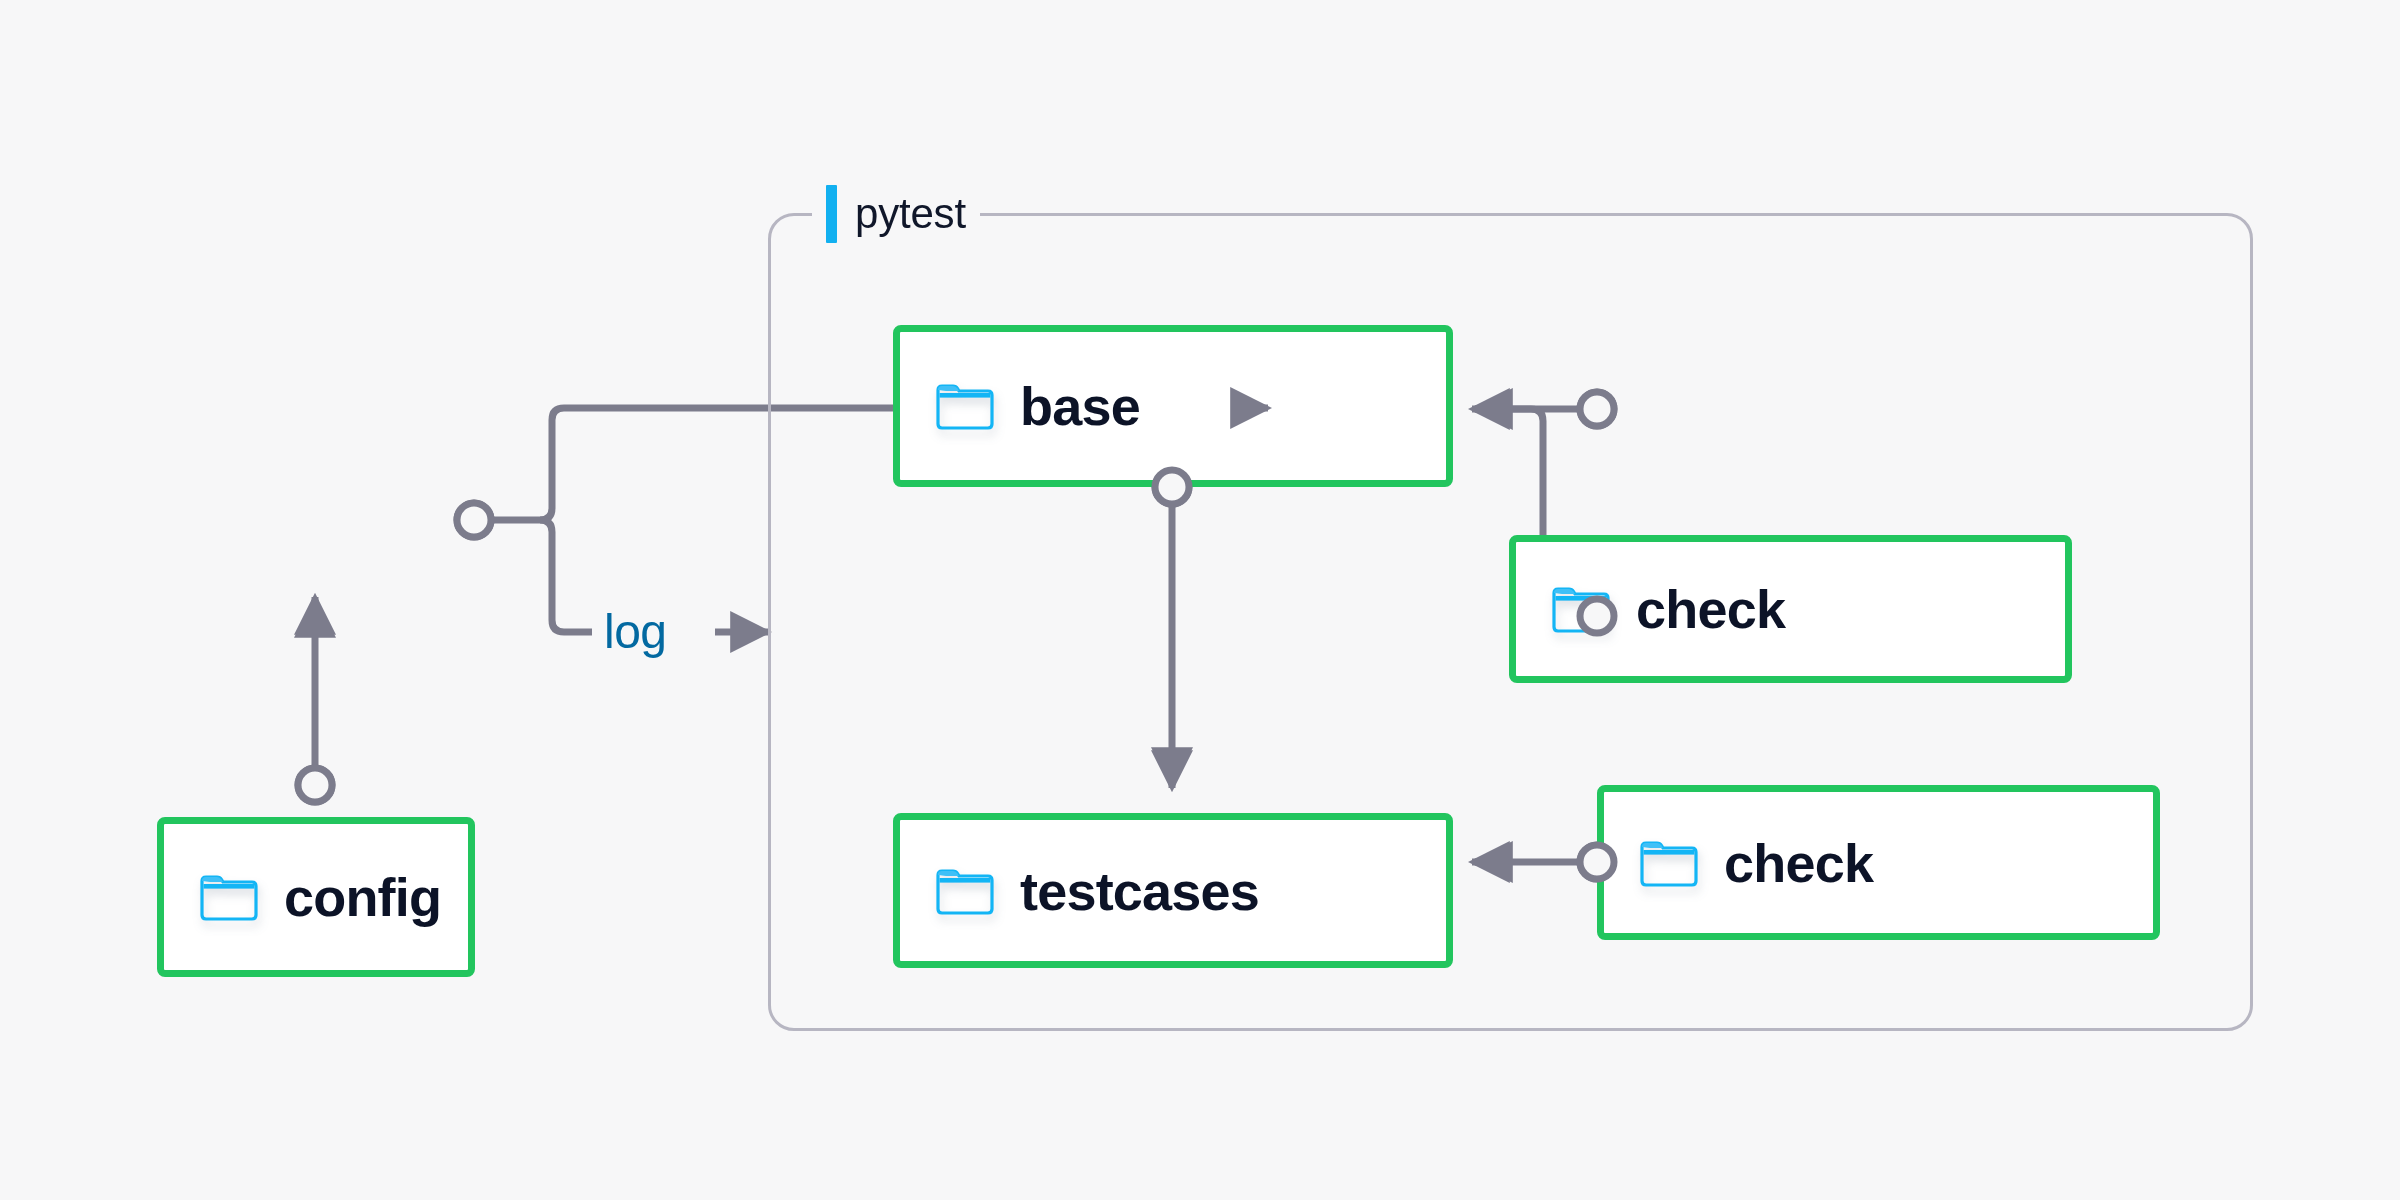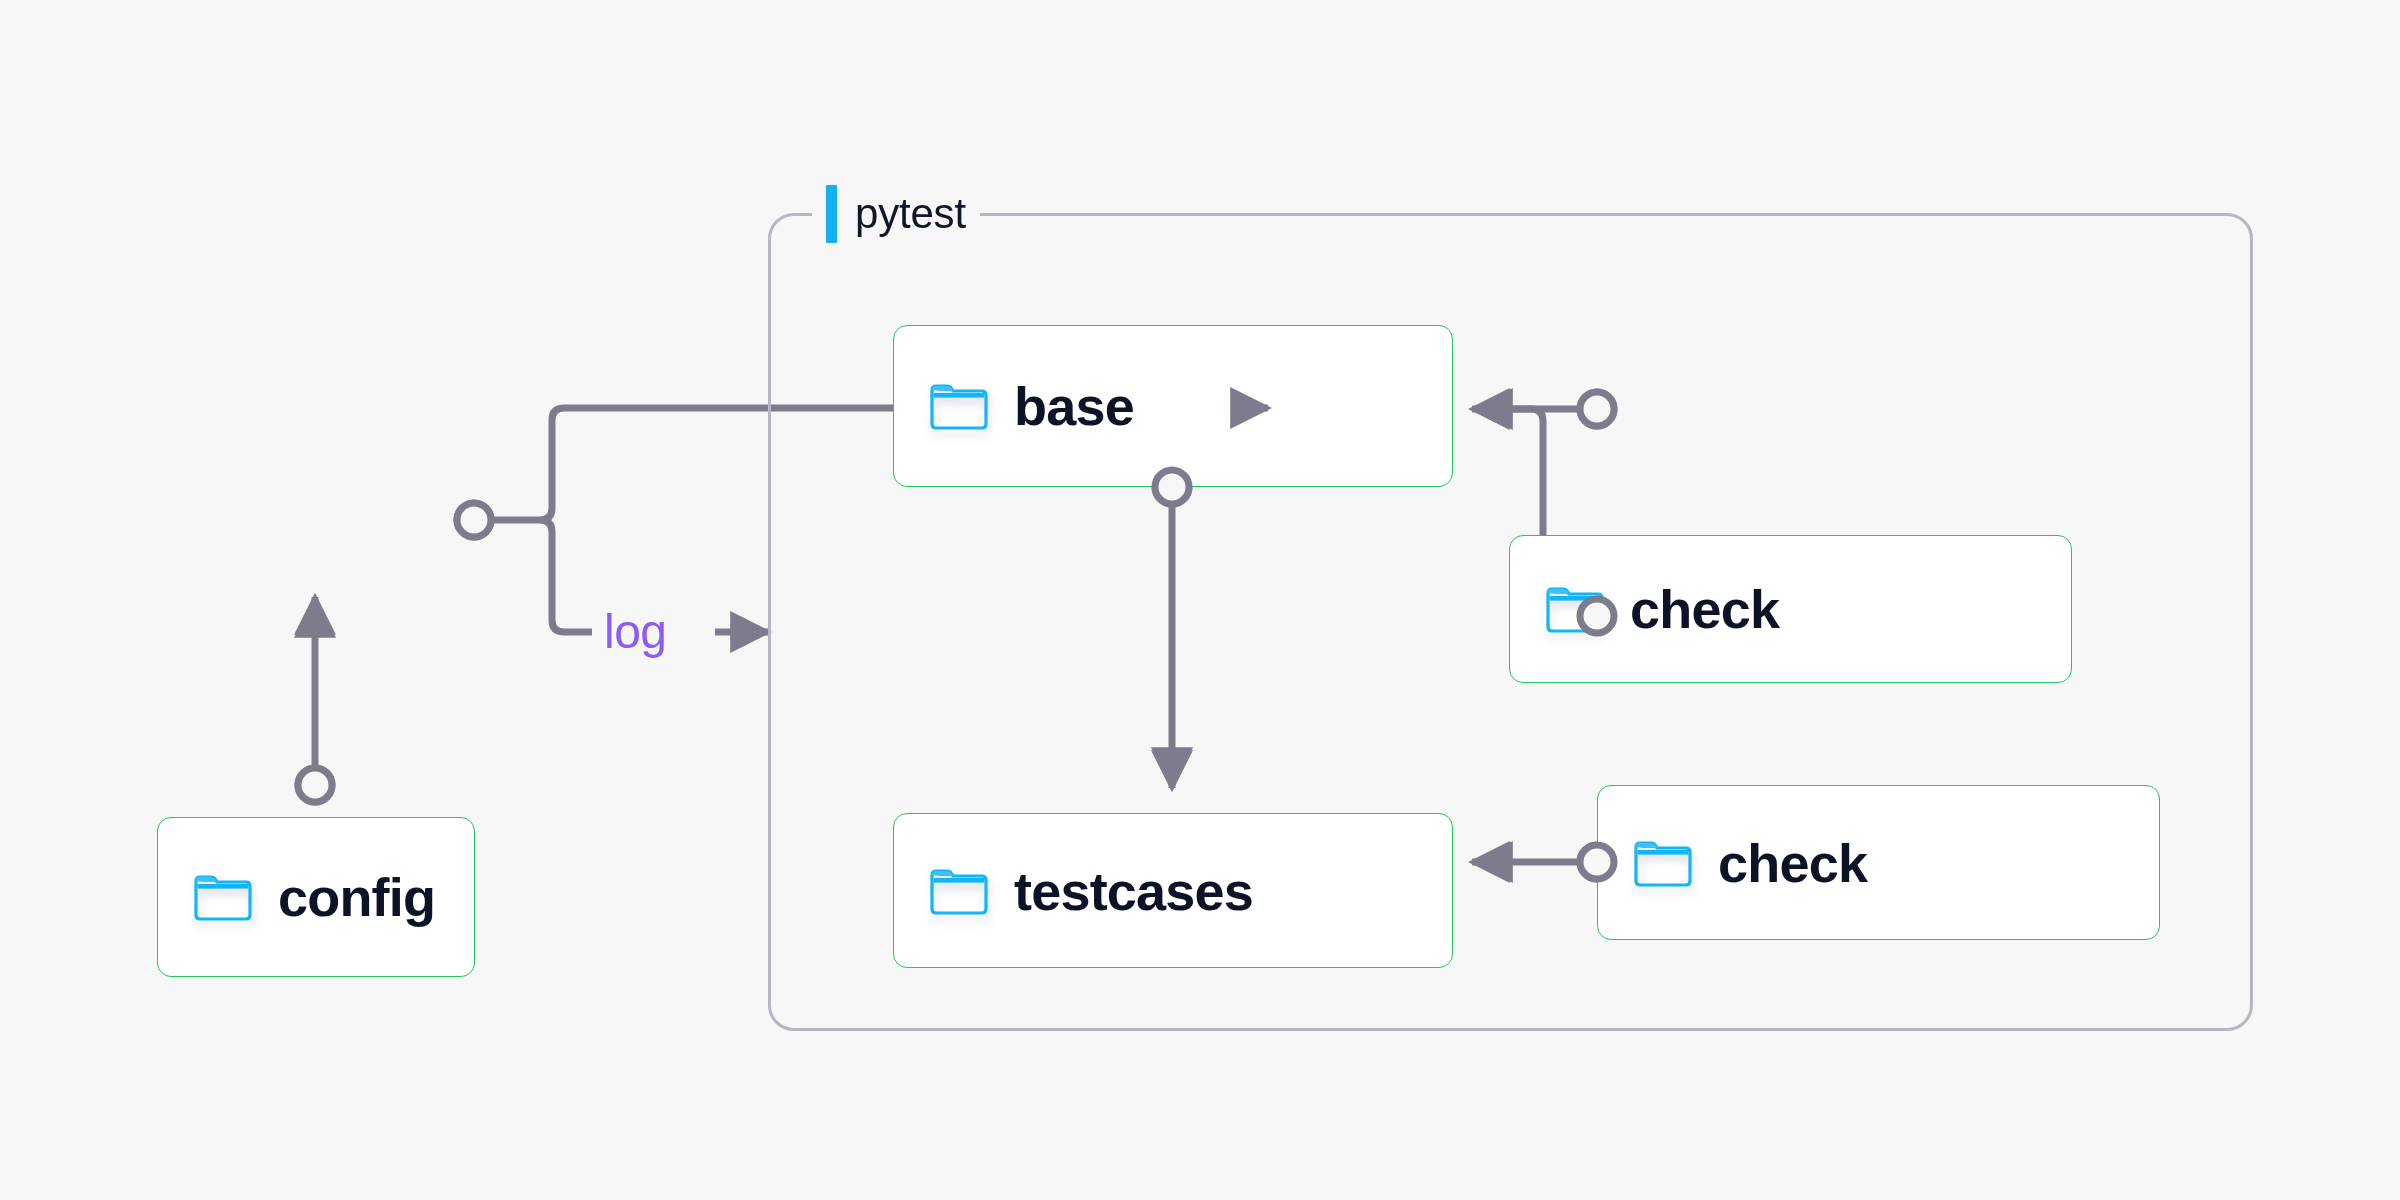--- a/index.html
+++ b/index.html
@@ -54,22 +54,22 @@
     font-size: 42px;
     color: #10172a;
     letter-spacing: -0.2px;
   }
 
   
   .node {
     position: absolute;
     box-sizing: border-box;
     background: #ffffff;
-    border: 1px solid #22c55e;
-    border-radius: 14px;
+    border: 7px solid #22c55e;
+    border-radius: 8px;
     display: flex;
     align-items: center;
     padding-left: 36px;
     gap: 26px;
   }
   .node-label {
     font-size: 54px;
     font-weight: 700;
     color: #0c1327;
     letter-spacing: -0.8px;
@@ -83,21 +83,21 @@
     height: 48px;
     flex: 0 0 auto;
     filter: drop-shadow(2px 6px 5px rgba(40,60,90,0.18));
   }
   .folder svg { display: block; }
 
   
   .edge-label {
     position: absolute;
     font-size: 48px;
-    color: #8b5cf6;
+    color: #0369a1;
     letter-spacing: -0.5px;
     background: #f7f7f8;
     padding: 0 6px;
     white-space: nowrap;
   }
 </style>
 </head>
 <body>
 
 <div id="canvas">

